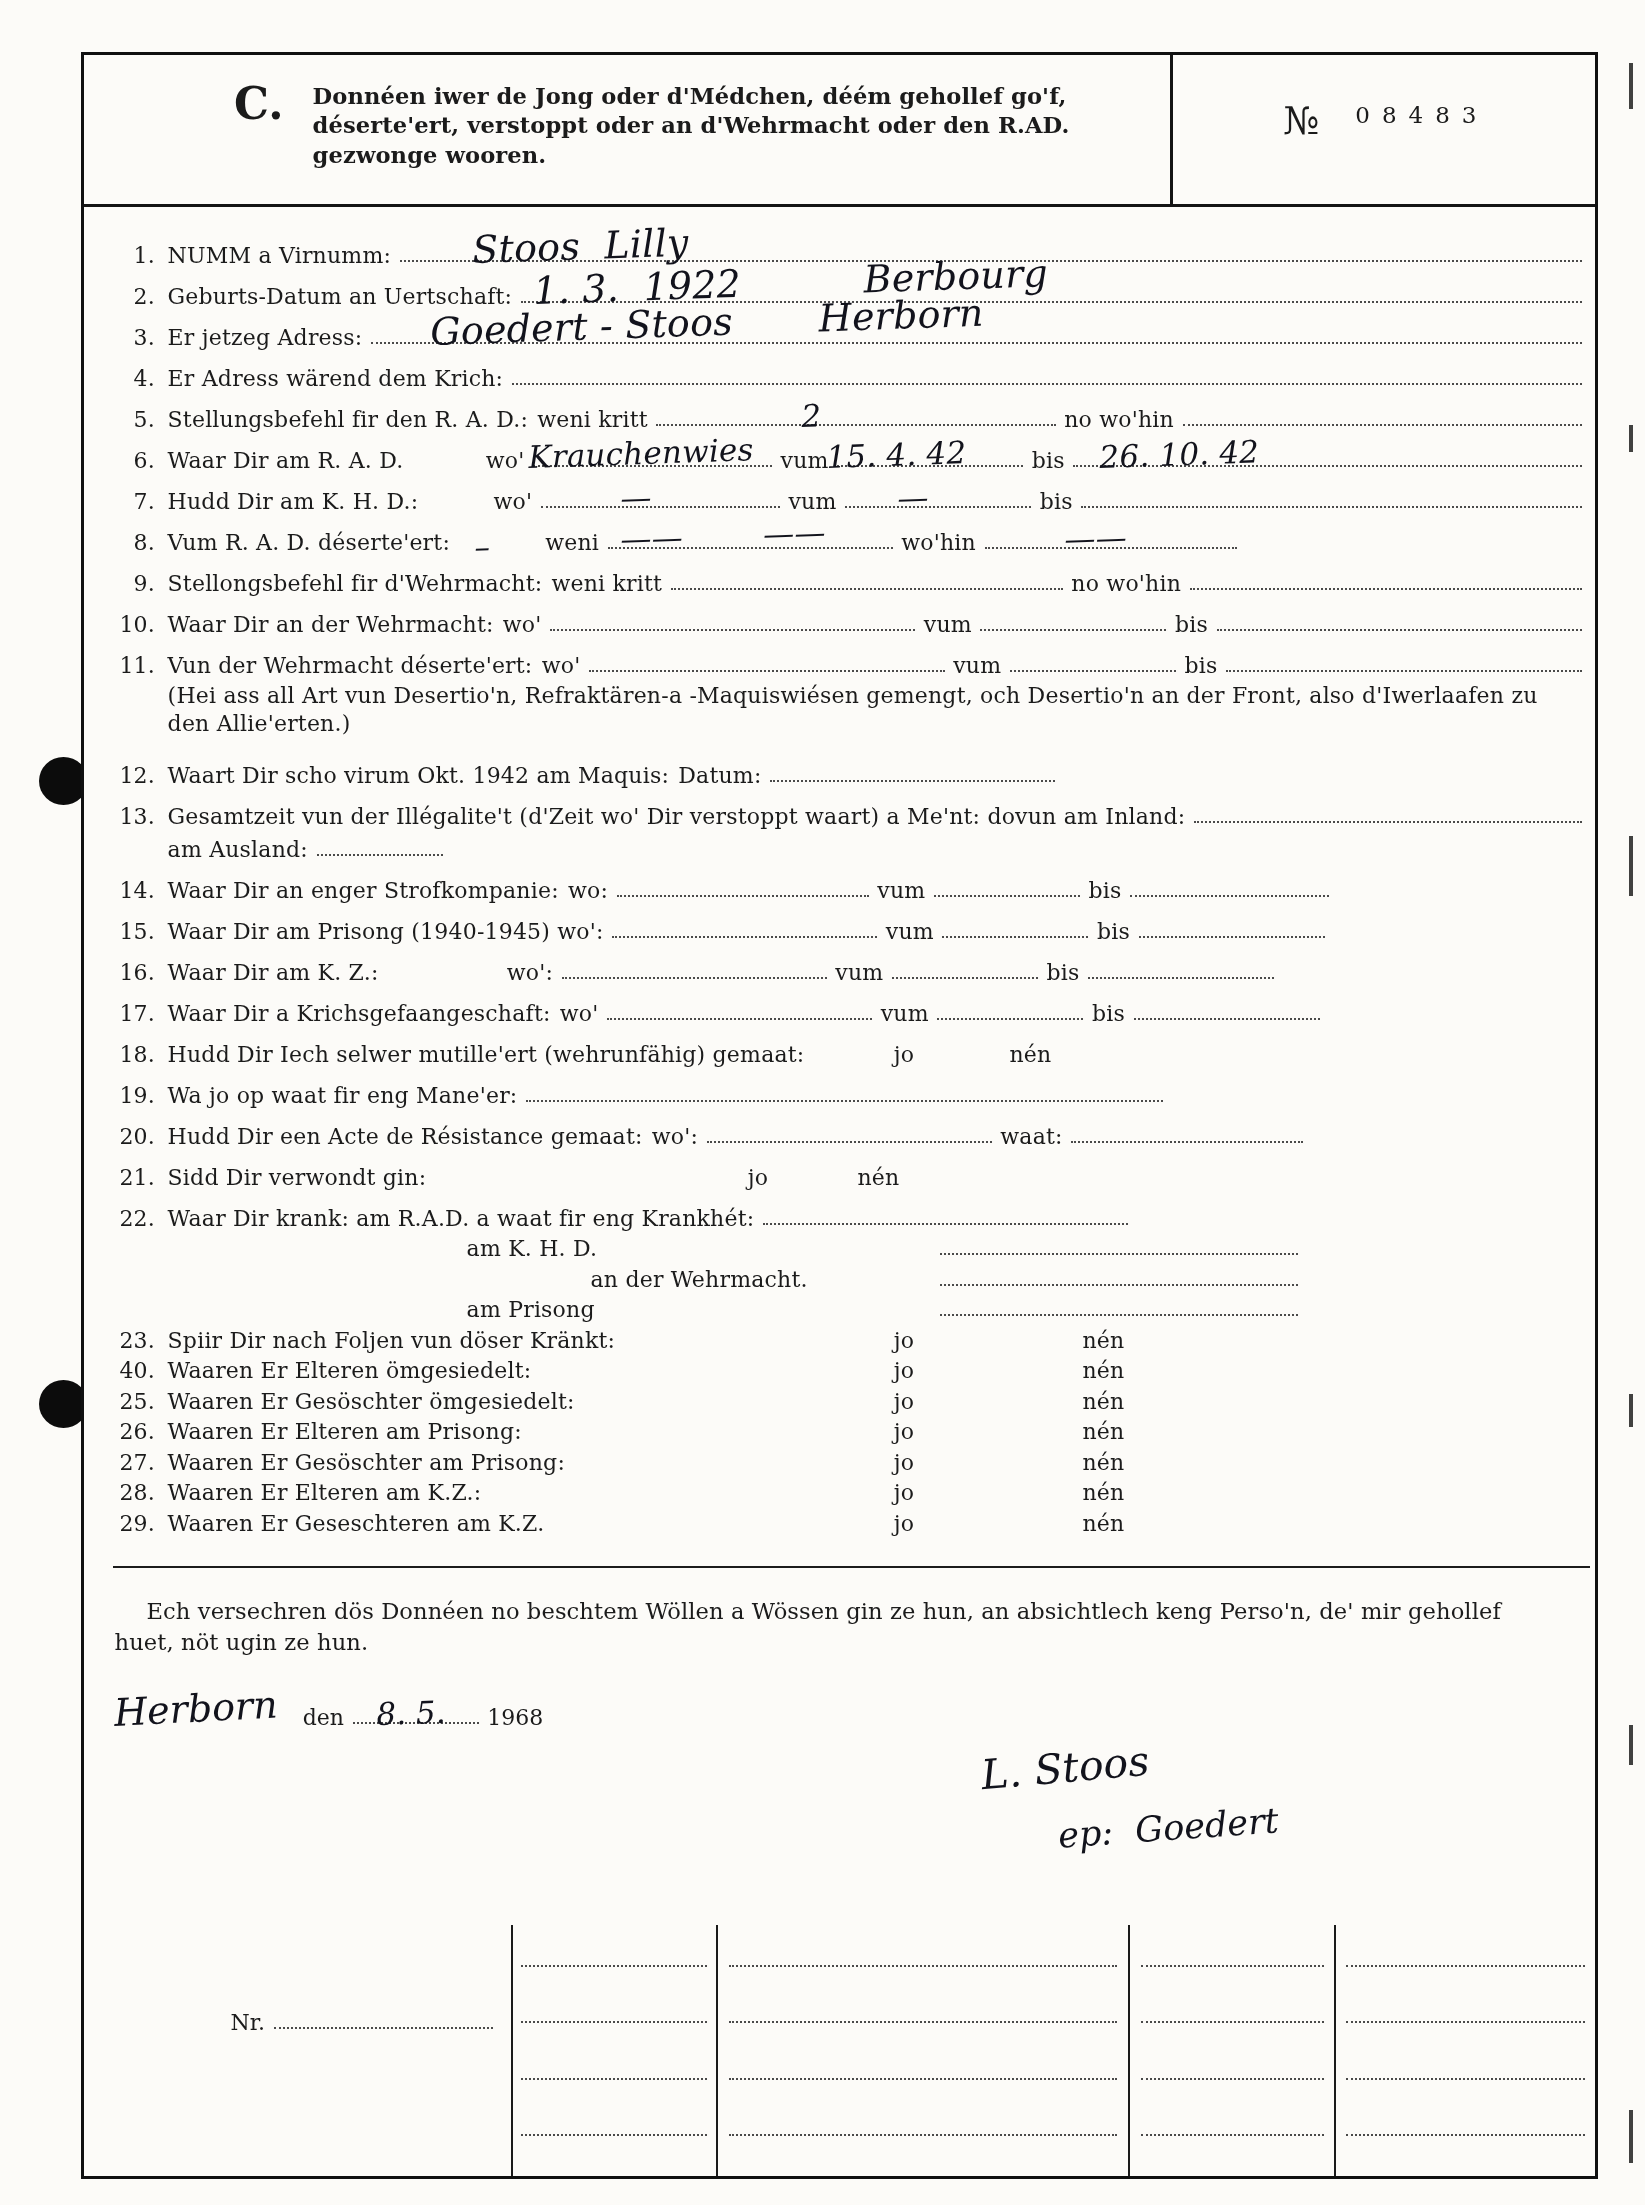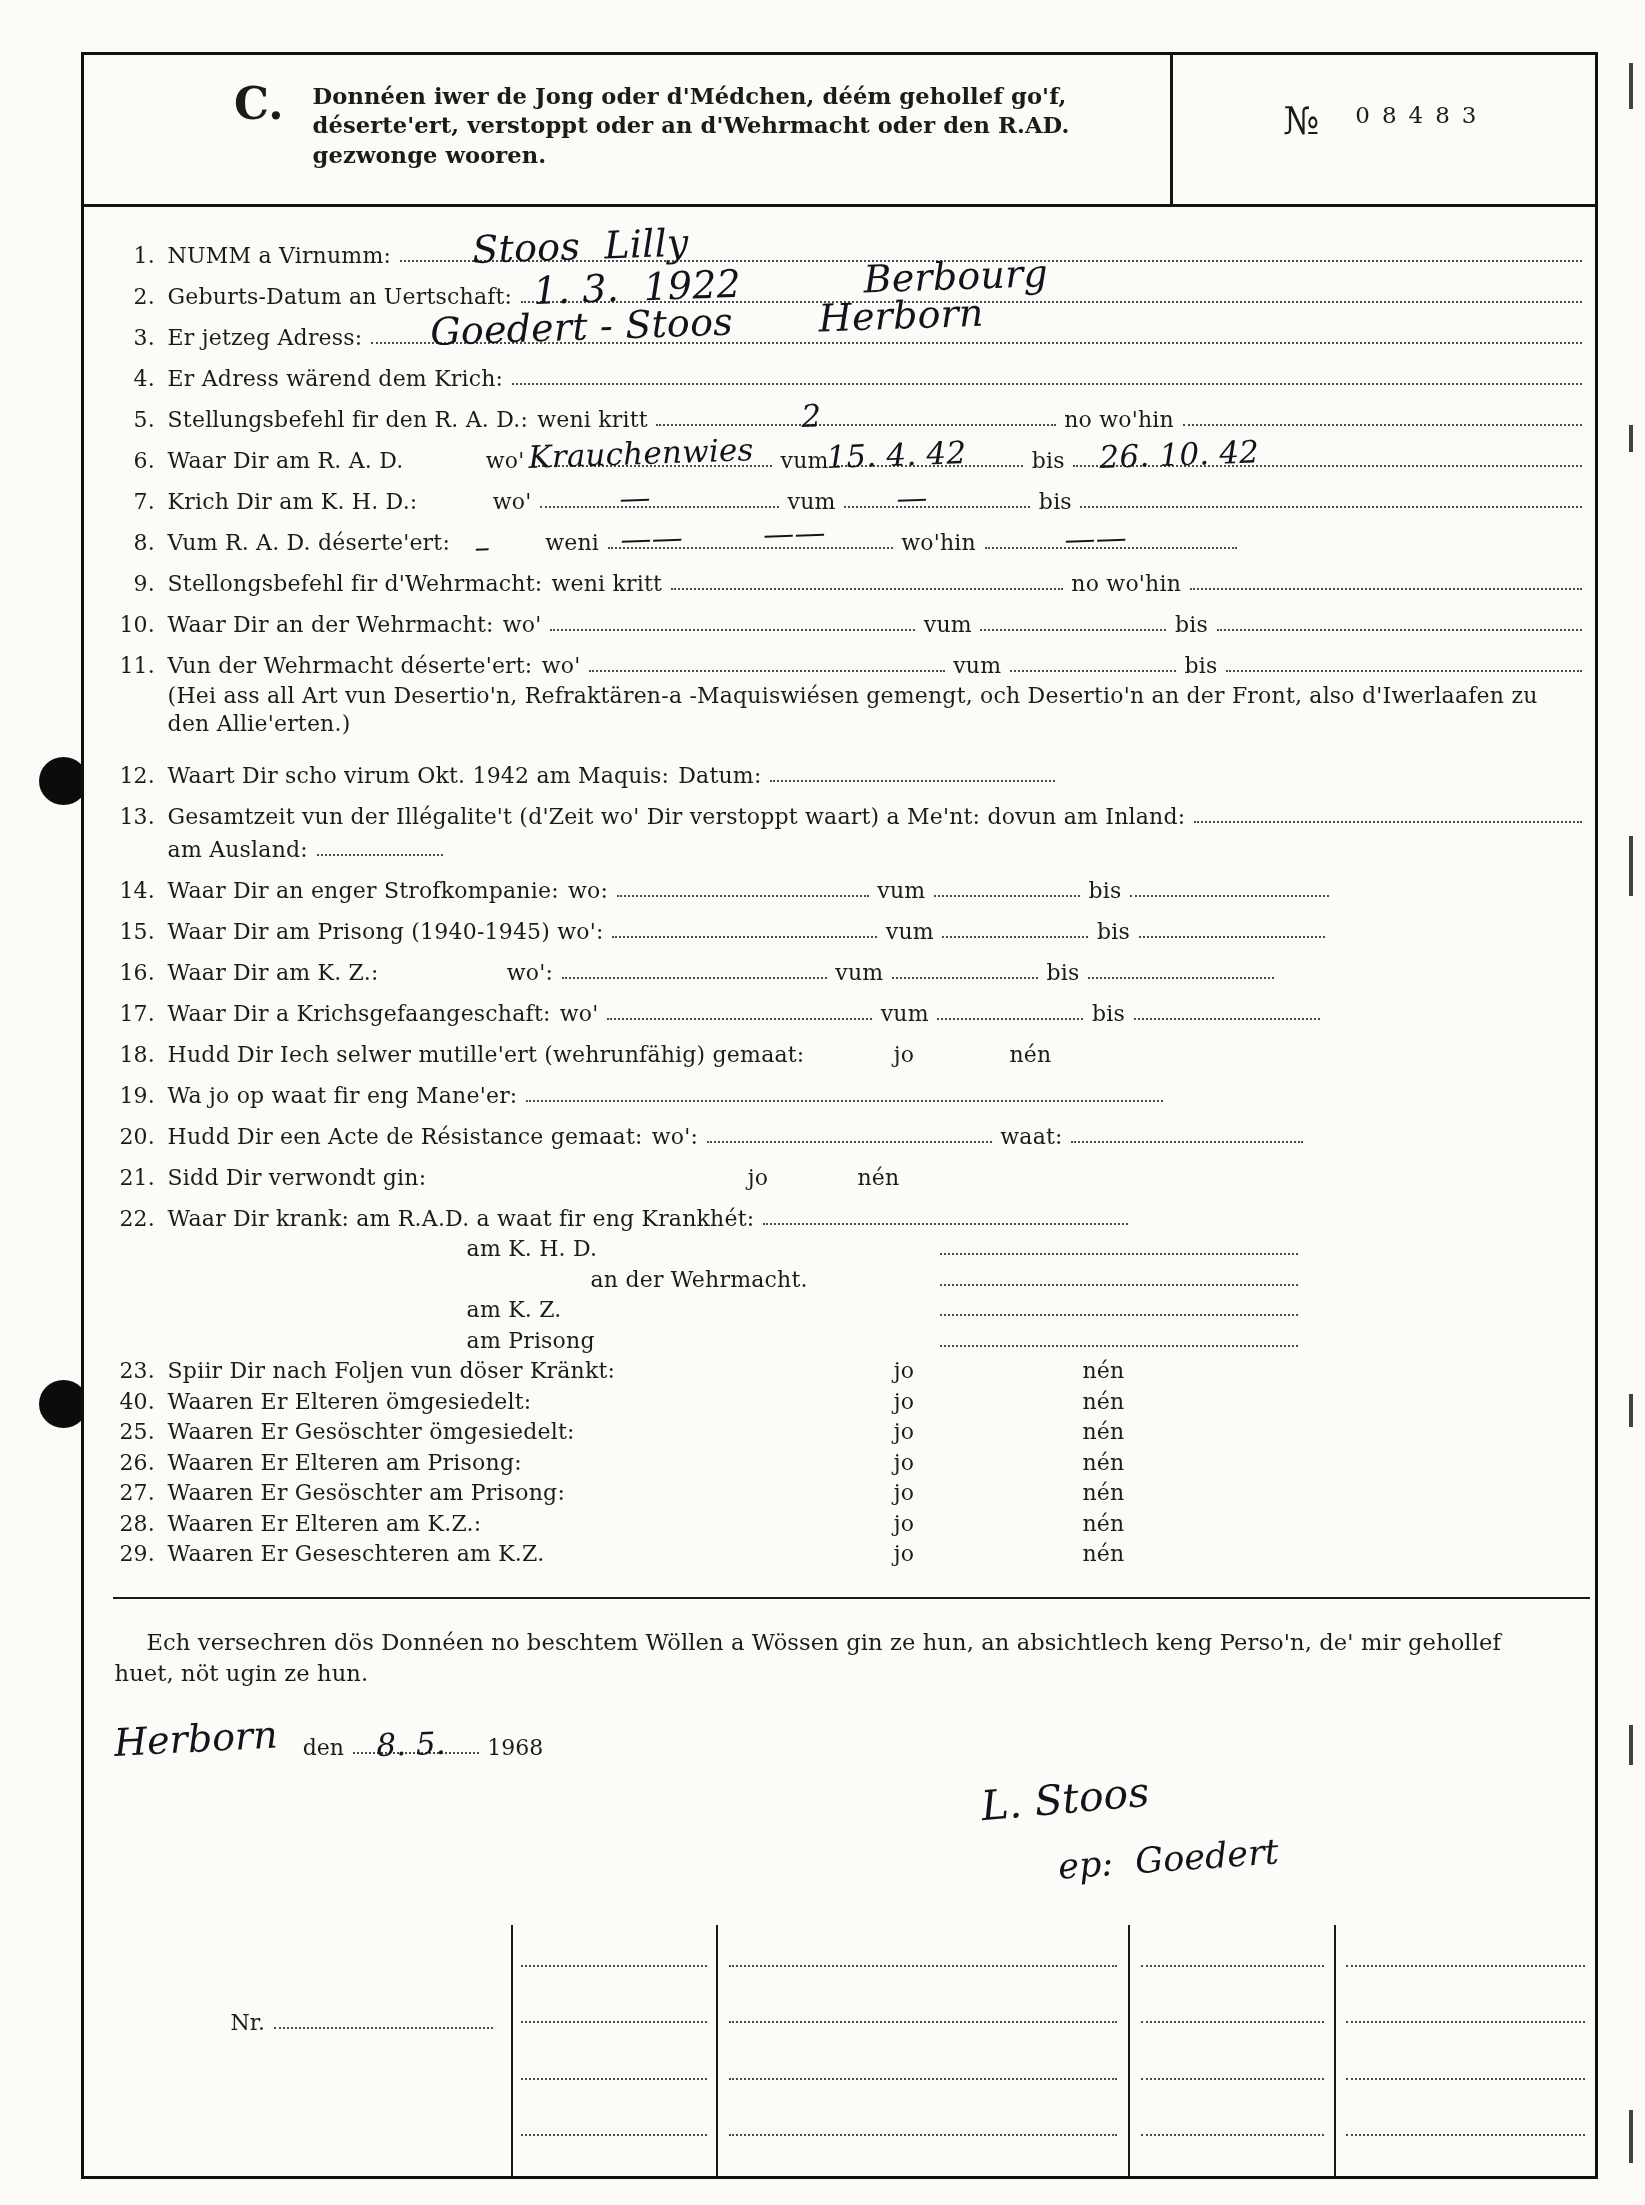--- a/index.html
+++ b/index.html
@@ -147,21 +147,21 @@
             </span>
             <span class="lbl">bis</span>
             <span class="dots" style="flex: 1 1 40px;">
               <span class="hand hm" style="left: 26.5px;">26. 10. 42</span>
             </span>
           </div>
         </div>
         <div class="row">
           <span class="num">7.</span>
           <div class="rbody">
-            <span class="lbl">Krich Dir am K. H. D.:</span>
+            <span class="lbl">Hudd Dir am K. H. D.:</span>
             <span class="sp" style="width: 66px;"></span>
             <span class="lbl">wo'</span>
             <span class="dots" style="width: 239px;">
               <span class="hand hm" style="left: 80px;">—</span>
             </span>
             <span class="lbl">vum</span>
             <span class="dots" style="width: 186px;">
               <span class="hand hm" style="left: 53px;">—</span>
             </span>
             <span class="lbl">bis</span>
@@ -343,28 +343,20 @@
             <span class="sp" style="width: 299px;"></span>
             <span class="lbl" style="width: 465px; flex: 0 0 auto;">am K. H. D.</span>
             <span class="dots" style="width: 358px;"></span>
           </div>
         </div>
         <div class="row sub">
           <span class="num"></span>
           <div class="rbody">
             <span class="sp" style="width: 299px;"></span>
             <span class="lbl" style="width: 465px; flex: 0 0 auto; text-align: center;">an der Wehrmacht.</span>
-            <span class="dots" style="width: 358px;"></span>
-          </div>
-        </div>
-        <div class="row sub">
-          <span class="num"></span>
-          <div class="rbody">
-            <span class="sp" style="width: 299px;"></span>
-            <span class="lbl" style="width: 465px; flex: 0 0 auto;">am K. Z.</span>
             <span class="dots" style="width: 358px;"></span>
           </div>
         </div>
         <div class="row sub">
           <span class="num"></span>
           <div class="rbody">
             <span class="sp" style="width: 299px;"></span>
             <span class="lbl" style="width: 465px; flex: 0 0 auto;">am Prisong</span>
             <span class="dots" style="width: 358px;"></span>
           </div>

